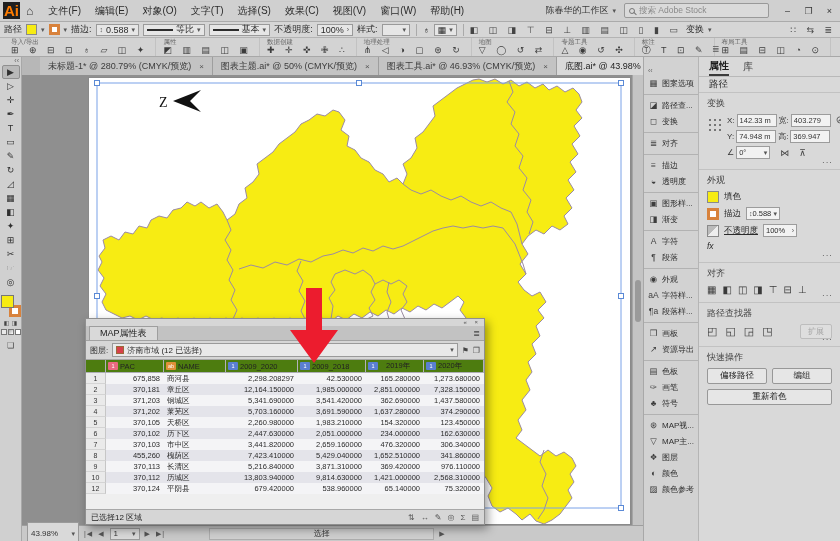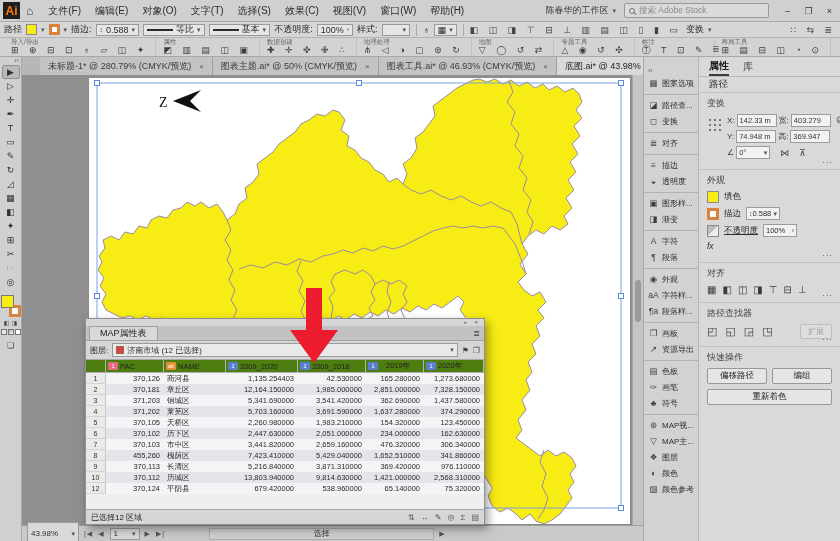--- a/index.html
+++ b/index.html
@@ -2,21 +2,21 @@
 <html><head>
 <meta charset="utf-8">
 <style>
   * { margin:0; padding:0; box-sizing:border-box; }
   html,body { width:840px; height:541px; overflow:hidden; }
   body { font-family:"Liberation Sans", sans-serif; color:#2b2b2b; }
   .app { position:relative; width:840px; height:541px; background:#d3d3d3; overflow:hidden; }
 
   
   .menubar { position:absolute; left:0; top:0; width:840px; height:22px; background:#d0d0d0; border-bottom:1px solid #ababab; display:flex; align-items:center; }
-  .ailogo { width:17px; height:17px; background:#1f1f1f; color:#ff7c00; font-weight:bold; font-size:12px; display:flex; align-items:center; justify-content:center; margin:0 6px 0 3px; }
+  .ailogo { width:17px; height:17px; background:#1f1f1f; color:#ff7c00; font-weight:bold; font-size:15px; display:flex; align-items:center; justify-content:center; margin:0 6px 0 3px; }
   .home-ic { font-size:12px; margin-right:8px; color:#3a3a3a; }
   .menu-item { font-size:10px; padding:0 7px; white-space:nowrap; }
   .mb-right { margin-left:auto; display:flex; align-items:center; gap:8px; }
   .workspace { font-size:9px; display:flex; align-items:center; gap:4px; color:#3a3a3a; white-space:nowrap; }
   .searchbox { width:145px; height:15px; border:1px solid #999; background:#dadada; border-radius:2px; display:flex; align-items:center; gap:4px; font-size:8.5px; color:#8a8a8a; padding:0 4px; }
   .glass { width:6px; height:6px; border:1px solid #777; border-radius:50%; position:relative; flex:0 0 auto; }
   .glass::after { content:""; position:absolute; width:4px; height:1px; background:#777; transform:rotate(45deg); right:-3px; bottom:-1px; }
   .winbtns { display:flex; }
   .winbtns span { width:21px; text-align:center; font-size:9px; color:#333; }
 
@@ -450,23 +450,23 @@
             <div class="mw-hc colw c6">
               <span class="ticon" style="background: rgb(90, 127, 208);">1</span>
               <span>2020年</span>
             </div>
           </div>
       </div>
       <div class="mw-rows">
 
           <div class="mw-r">
             <div class="gut c0">1</div>
-            <div class="rowbg cell num c1">370,126</div>
+            <div class="rowbg cell num c1">675,858</div>
             <div class="rowbg cell nm c2">商河县</div>
-            <div class="rowbg cell num c3">1,135.254403</div>
+            <div class="rowbg cell num c3">2,298.208297</div>
             <div class="rowbg cell num c4">42.530000</div>
             <div class="rowbg cell num c5">165.280000</div>
             <div class="rowbg cell num c6">1,273.680000</div>
           </div>
 
           <div class="mw-r">
             <div class="gut c0">2</div>
             <div class="rowbg cell num c1">370,181</div>
             <div class="rowbg cell nm c2">章丘区</div>
             <div class="rowbg cell num c3">12,164.150000</div>

